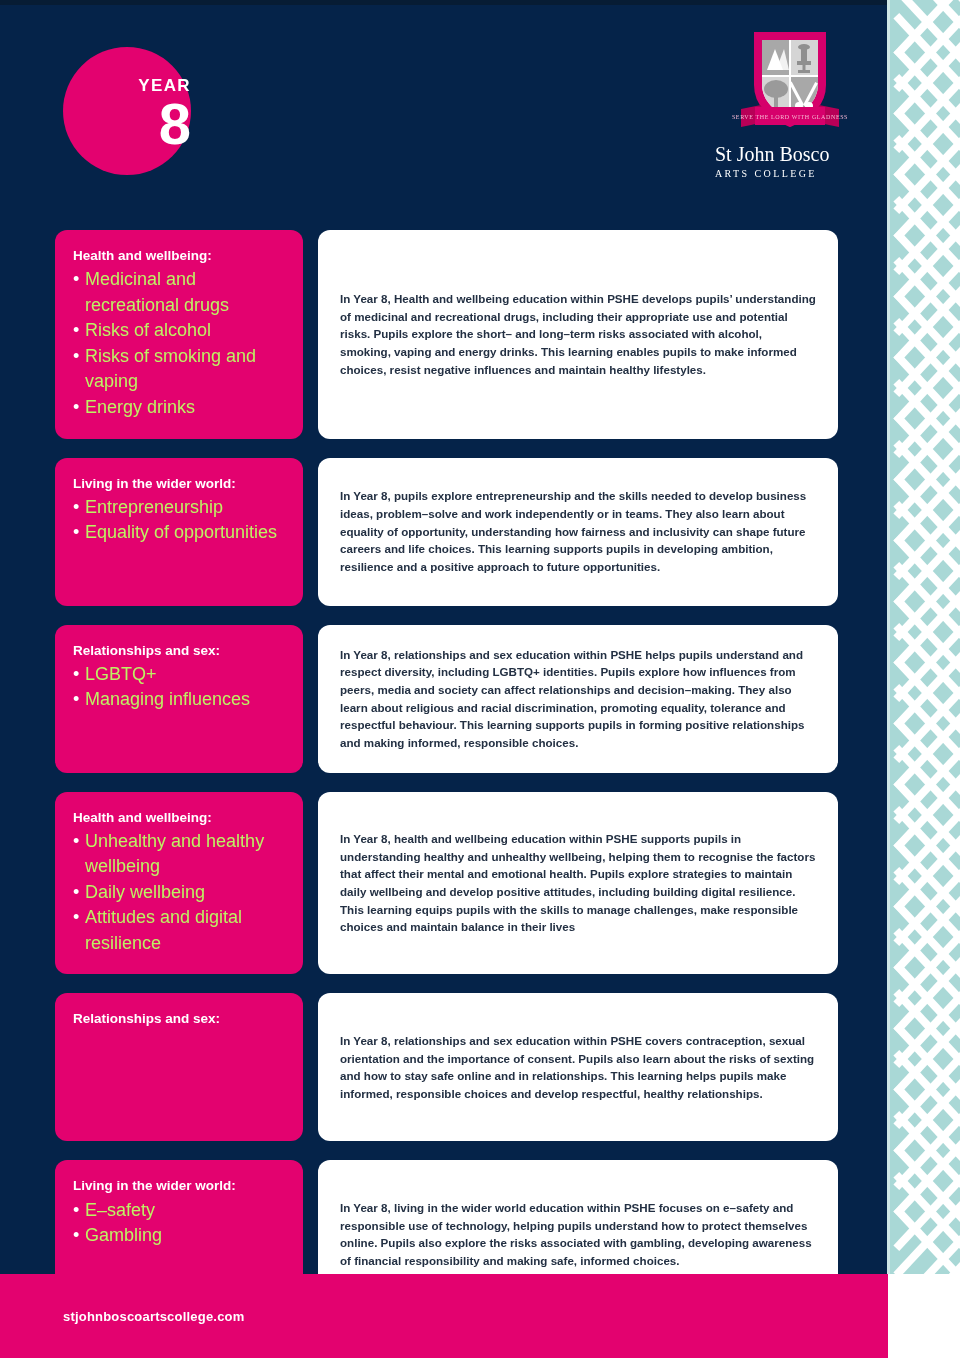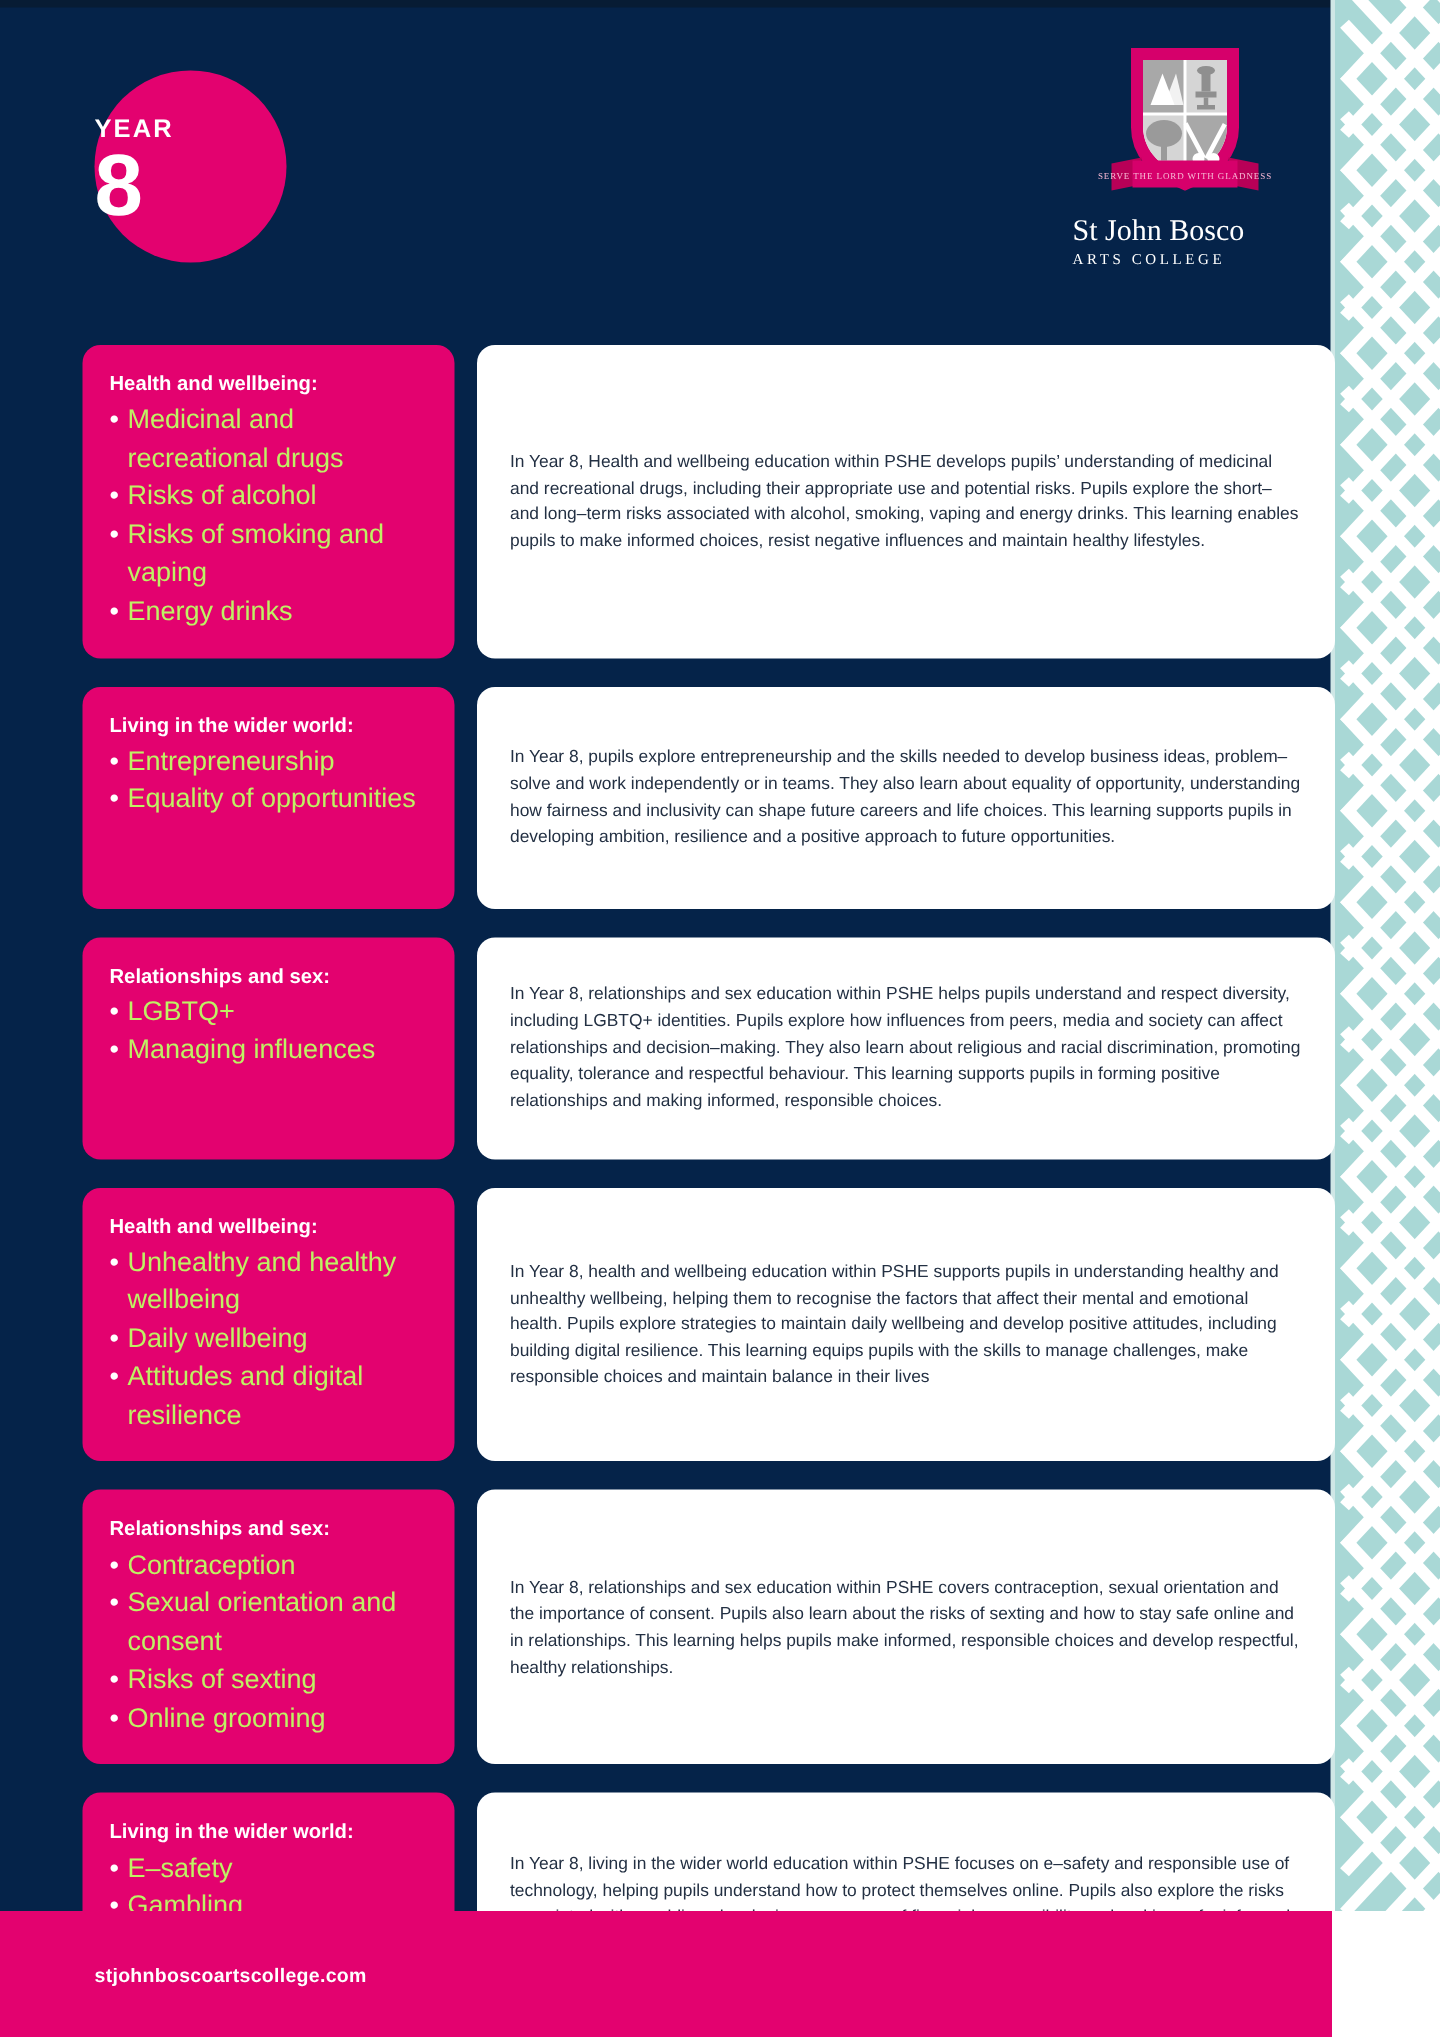--- a/index.html
+++ b/index.html
@@ -62,21 +62,21 @@
   .header { position: absolute; left: 0; top: 5px; width: 888px; height: 205px; }
 
   .year-badge {
     position: absolute;
     left: 63px; top: 42px;
     width: 128px; height: 128px;
     border-radius: 50%;
     background: #e3026f;
     display: flex;
     flex-direction: column;
-    align-items: flex-start;
+    align-items: flex-end;
     justify-content: center;
   }
   .year-badge .yb-word {
     color: #ffffff;
     font-size: 17px;
     font-weight: bold;
     letter-spacing: 1.4px;
     line-height: 1;
     margin-top: 6px;
   }
@@ -151,27 +151,28 @@
   }
   .topic-list li::before {
     content: "\2022";
     position: absolute;
     left: 0; top: 0;
     color: #ffffff;
   }
 
   .desc-card {
     margin-left: 15px;
-    width: 572px;
+    width: 520px;
     background: #ffffff;
     border-radius: 12px;
     padding: 12px 22px;
     display: flex;
     align-items: center;
     flex: none;
+    font-weight: bold;
   }
   .desc-text {
     color: #233043;
     font-size: 11.6px;
     line-height: 1.52;
     text-align: left;
   }
 
   
   .row-0 .topic-card { min-height: 148px; }
@@ -404,26 +405,20 @@
             <li>Attitudes and digital resilience</li>
           </ul>
         </div>
         <div class="desc-card">
           <div class="desc-text">In Year 8, health and wellbeing education within PSHE supports pupils in understanding healthy and unhealthy wellbeing, helping them to recognise the factors that affect their mental and emotional health. Pupils explore strategies to maintain daily wellbeing and develop positive attitudes, including building digital resilience. This learning equips pupils with the skills to manage challenges, make responsible choices and maintain balance in their lives</div>
         </div>
       </div>
       <div class="row row-4">
         <div class="topic-card">
           <div class="topic-title">Relationships and sex:</div>
-          <ul class="topic-list">
-            <li>Contraception</li>
-            <li>Sexual orientation and consent</li>
-            <li>Risks of sexting</li>
-            <li>Online grooming</li>
-          </ul>
         </div>
         <div class="desc-card">
           <div class="desc-text">In Year 8, relationships and sex education within PSHE covers contraception, sexual orientation and the importance of consent. Pupils also learn about the risks of sexting and how to stay safe online and in relationships. This learning helps pupils make informed, responsible choices and develop respectful, healthy relationships.</div>
         </div>
       </div>
       <div class="row row-5">
         <div class="topic-card">
           <div class="topic-title">Living in the wider world:</div>
           <ul class="topic-list">
             <li>E–safety</li>

